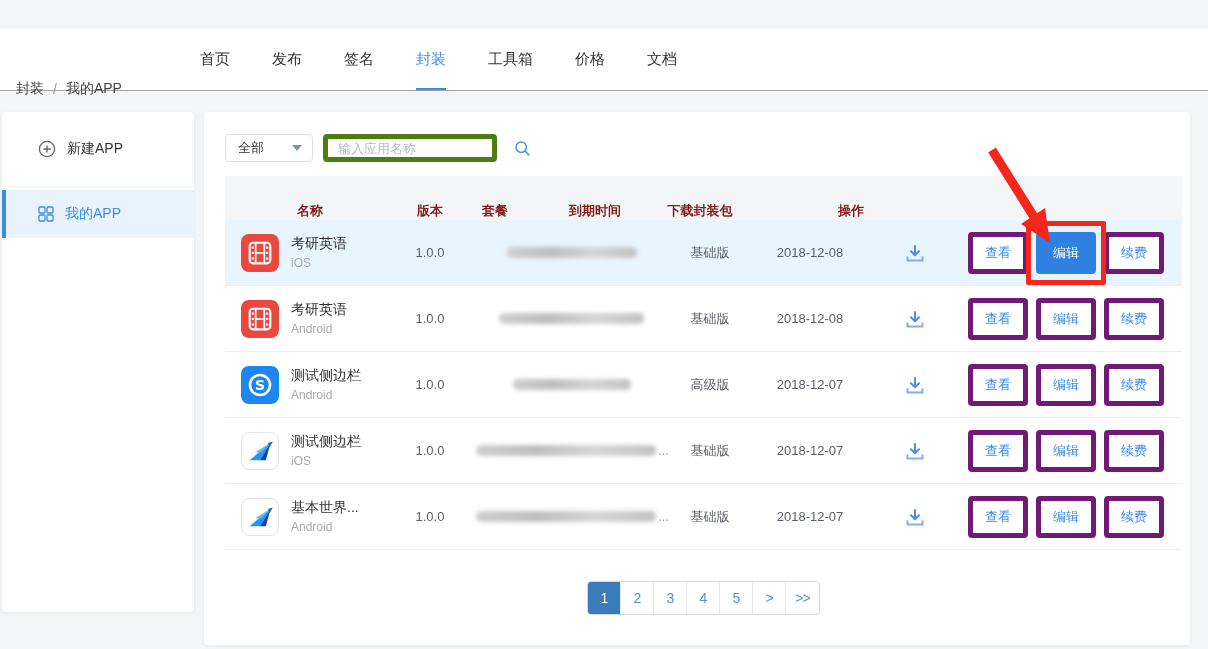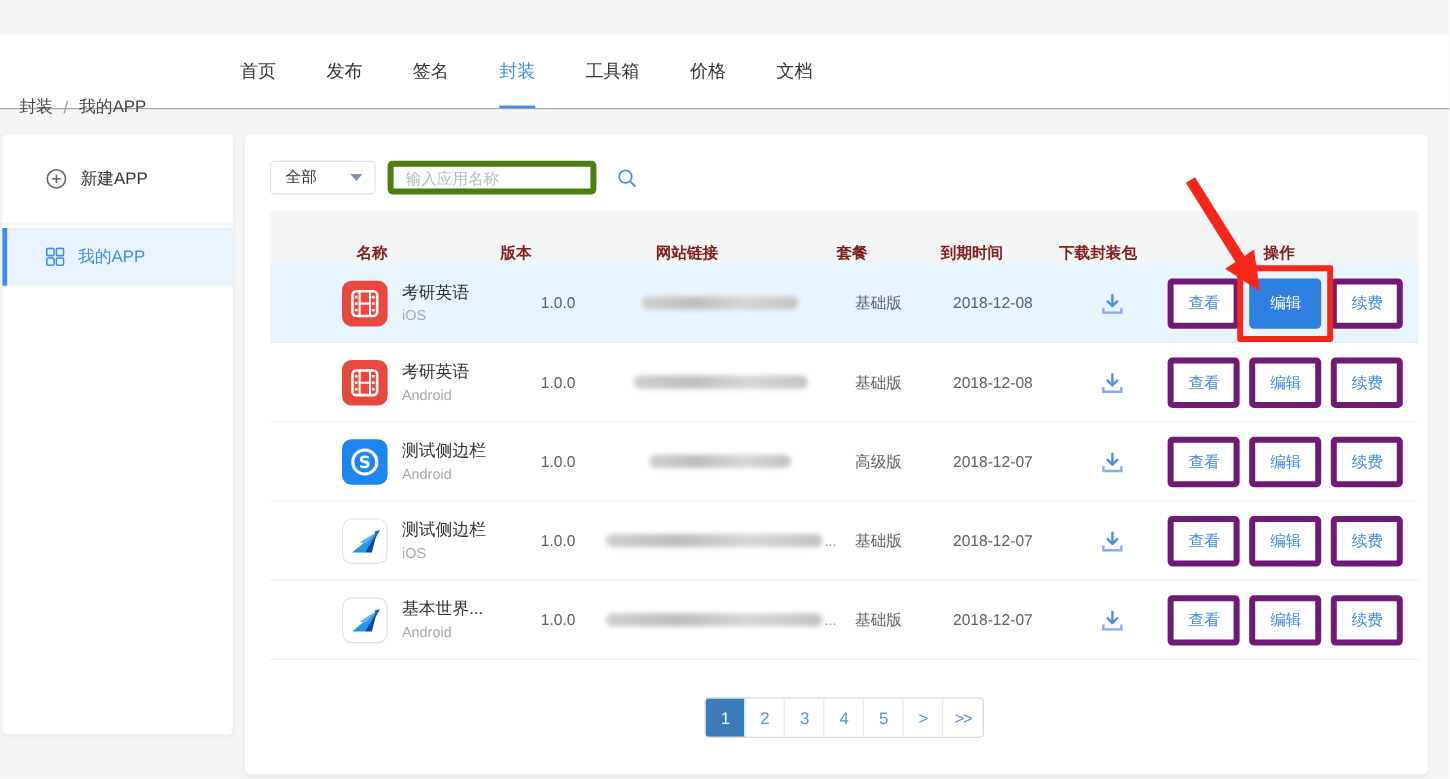--- a/index.html
+++ b/index.html
@@ -79,21 +79,21 @@
   }
   .cell { text-align:center; }
   .col-0 { width:170px; } .col-1 { width:70px; } .col-2 { width:215px; }
   .col-3 { width:60px; }  .col-4 { width:140px; } .col-5 { width:70px; }
   .col-6 { width:232px; }
   .trow {
     display:flex; height:66px; align-items:center;
     border-bottom:1px solid #ebeef5; background:#fff;
   }
   .trow.highlighted { background:#e9f5fe; }
-  .name-cell { display:flex; align-items:center; gap:12px; padding-left:16px; text-align:left;margin-left:44px; }
+  .name-cell { display:flex; align-items:center; gap:12px; padding-left:16px; text-align:left; }
   .app-icon {
     width:38px; height:38px; border-radius:8px; flex:none;
     display:flex; align-items:center; justify-content:center;
   }
   .icon-film-red   { background:#e8483e; }
   .icon-s-browser  { background:#1d86f0; }
   .icon-paper-bird { background:#fff; border:1px solid #e3e3e3; }
   .nm { font-size:14px; color:#303133; }
   .pf { font-size:12px; color:#a6a9ad; margin-top:3px; }
   .plain { font-size:13px; color:#5a5e66; }
@@ -207,21 +207,20 @@
           <path d="M11.2 11.2 L15 15" stroke="#4a90e2" stroke-width="1.5" stroke-linecap="round"></path>
         </svg>
       </span>
     </div>
   </div>
 
   <div class="table">
     <div class="thead">
         <div class="cell col-0">名称</div>
         <div class="cell col-1">版本</div>
-        <div class="cell col-2">网站链接</div>
         <div class="cell col-3">套餐</div>
         <div class="cell col-4">到期时间</div>
         <div class="cell col-5">下载封装包</div>
         <div class="cell col-6">操作</div>
       </div>
     <div id="tbody">
         <div class="trow highlighted">
     <div class="cell col-0 name-cell">
       <span class="app-icon icon-film-red">
         <svg width="26" height="26" viewBox="0 0 24 24">

